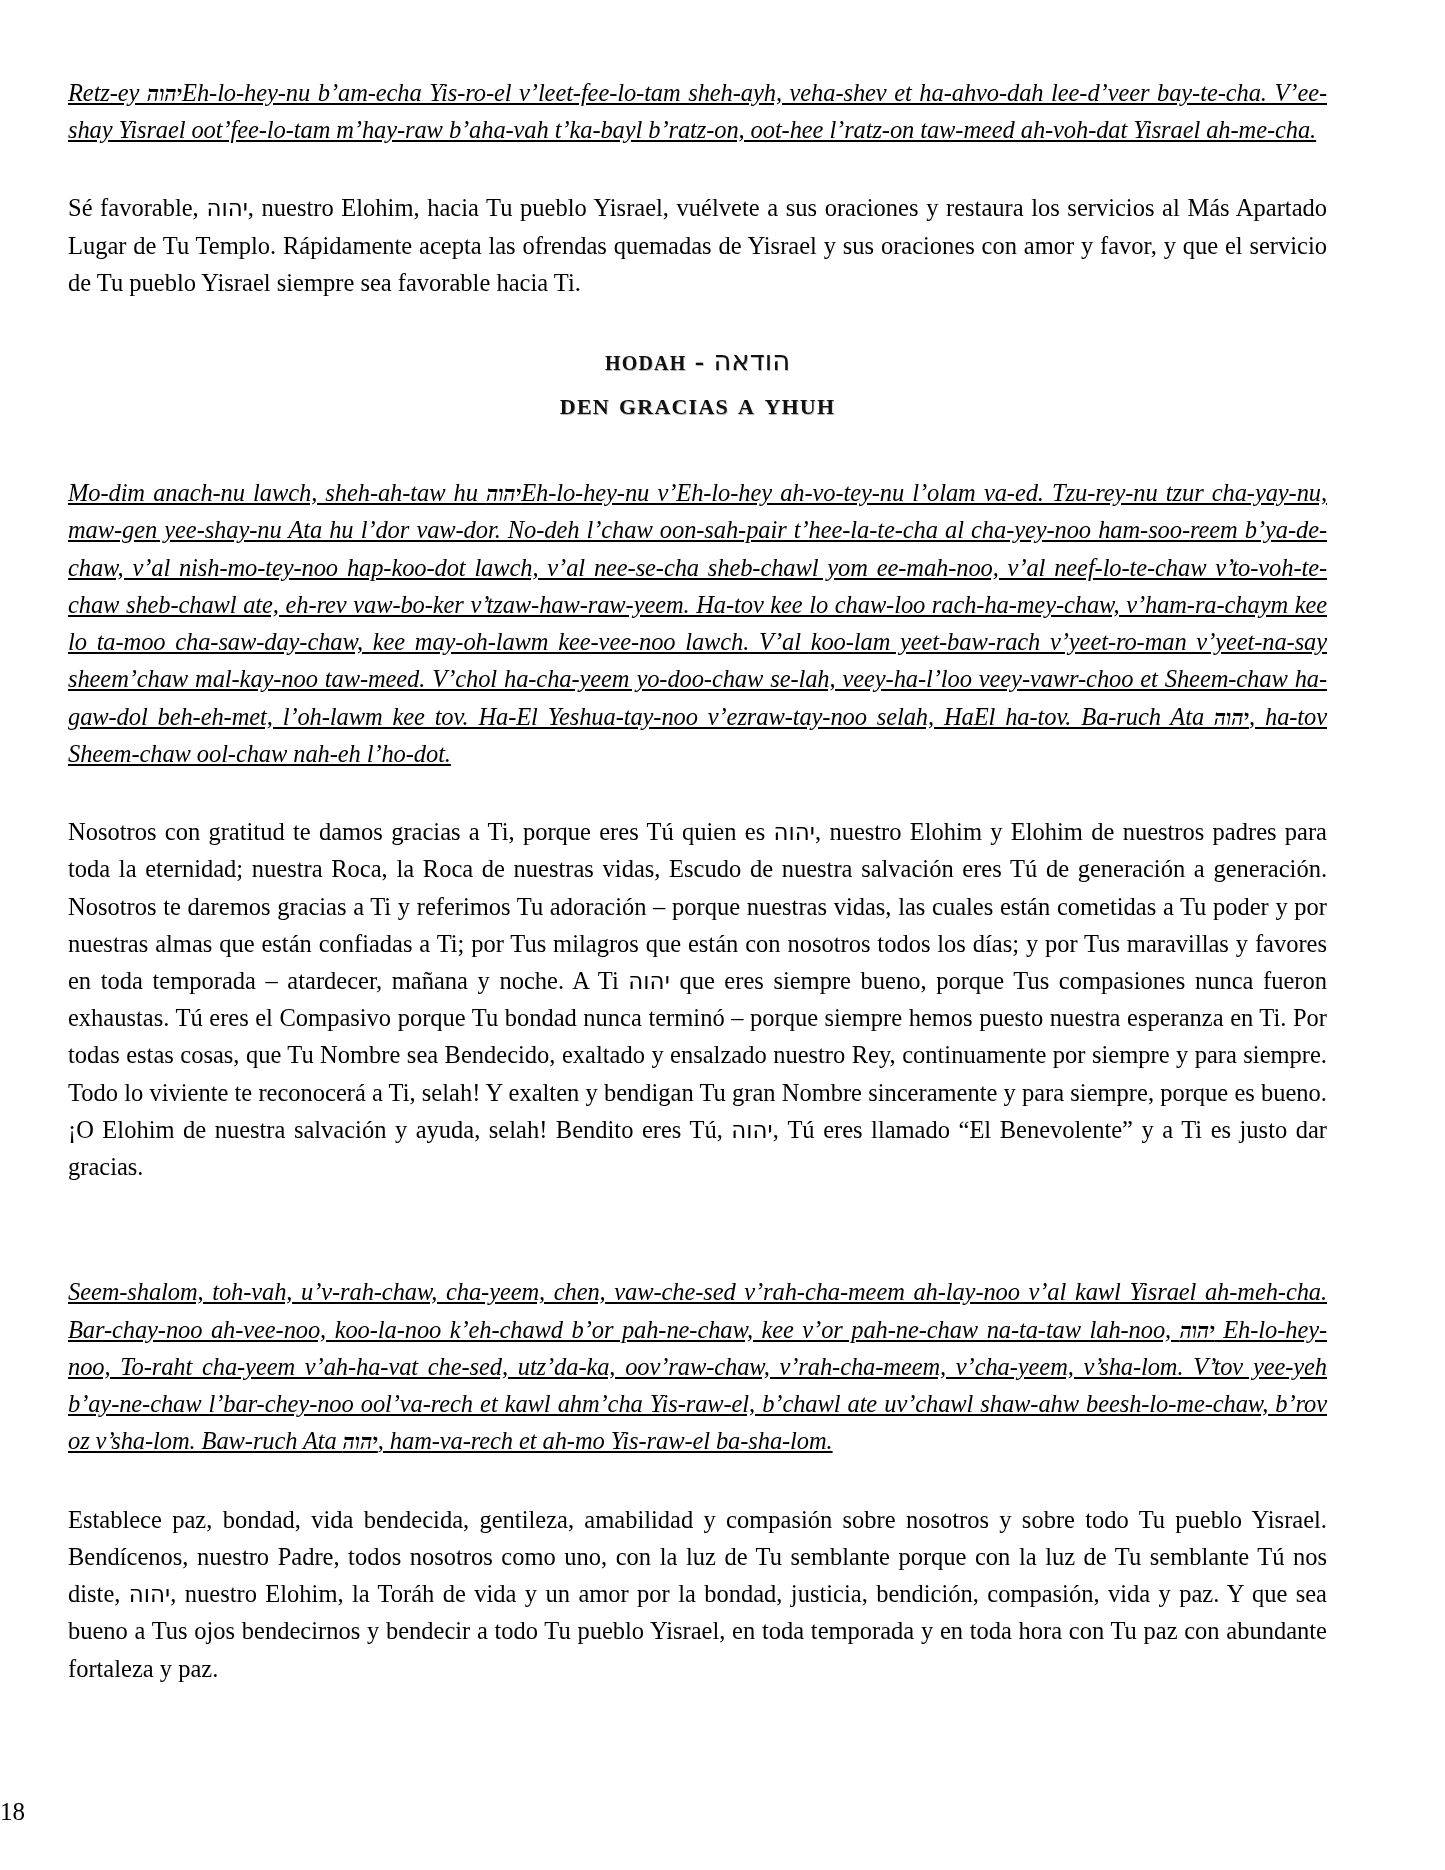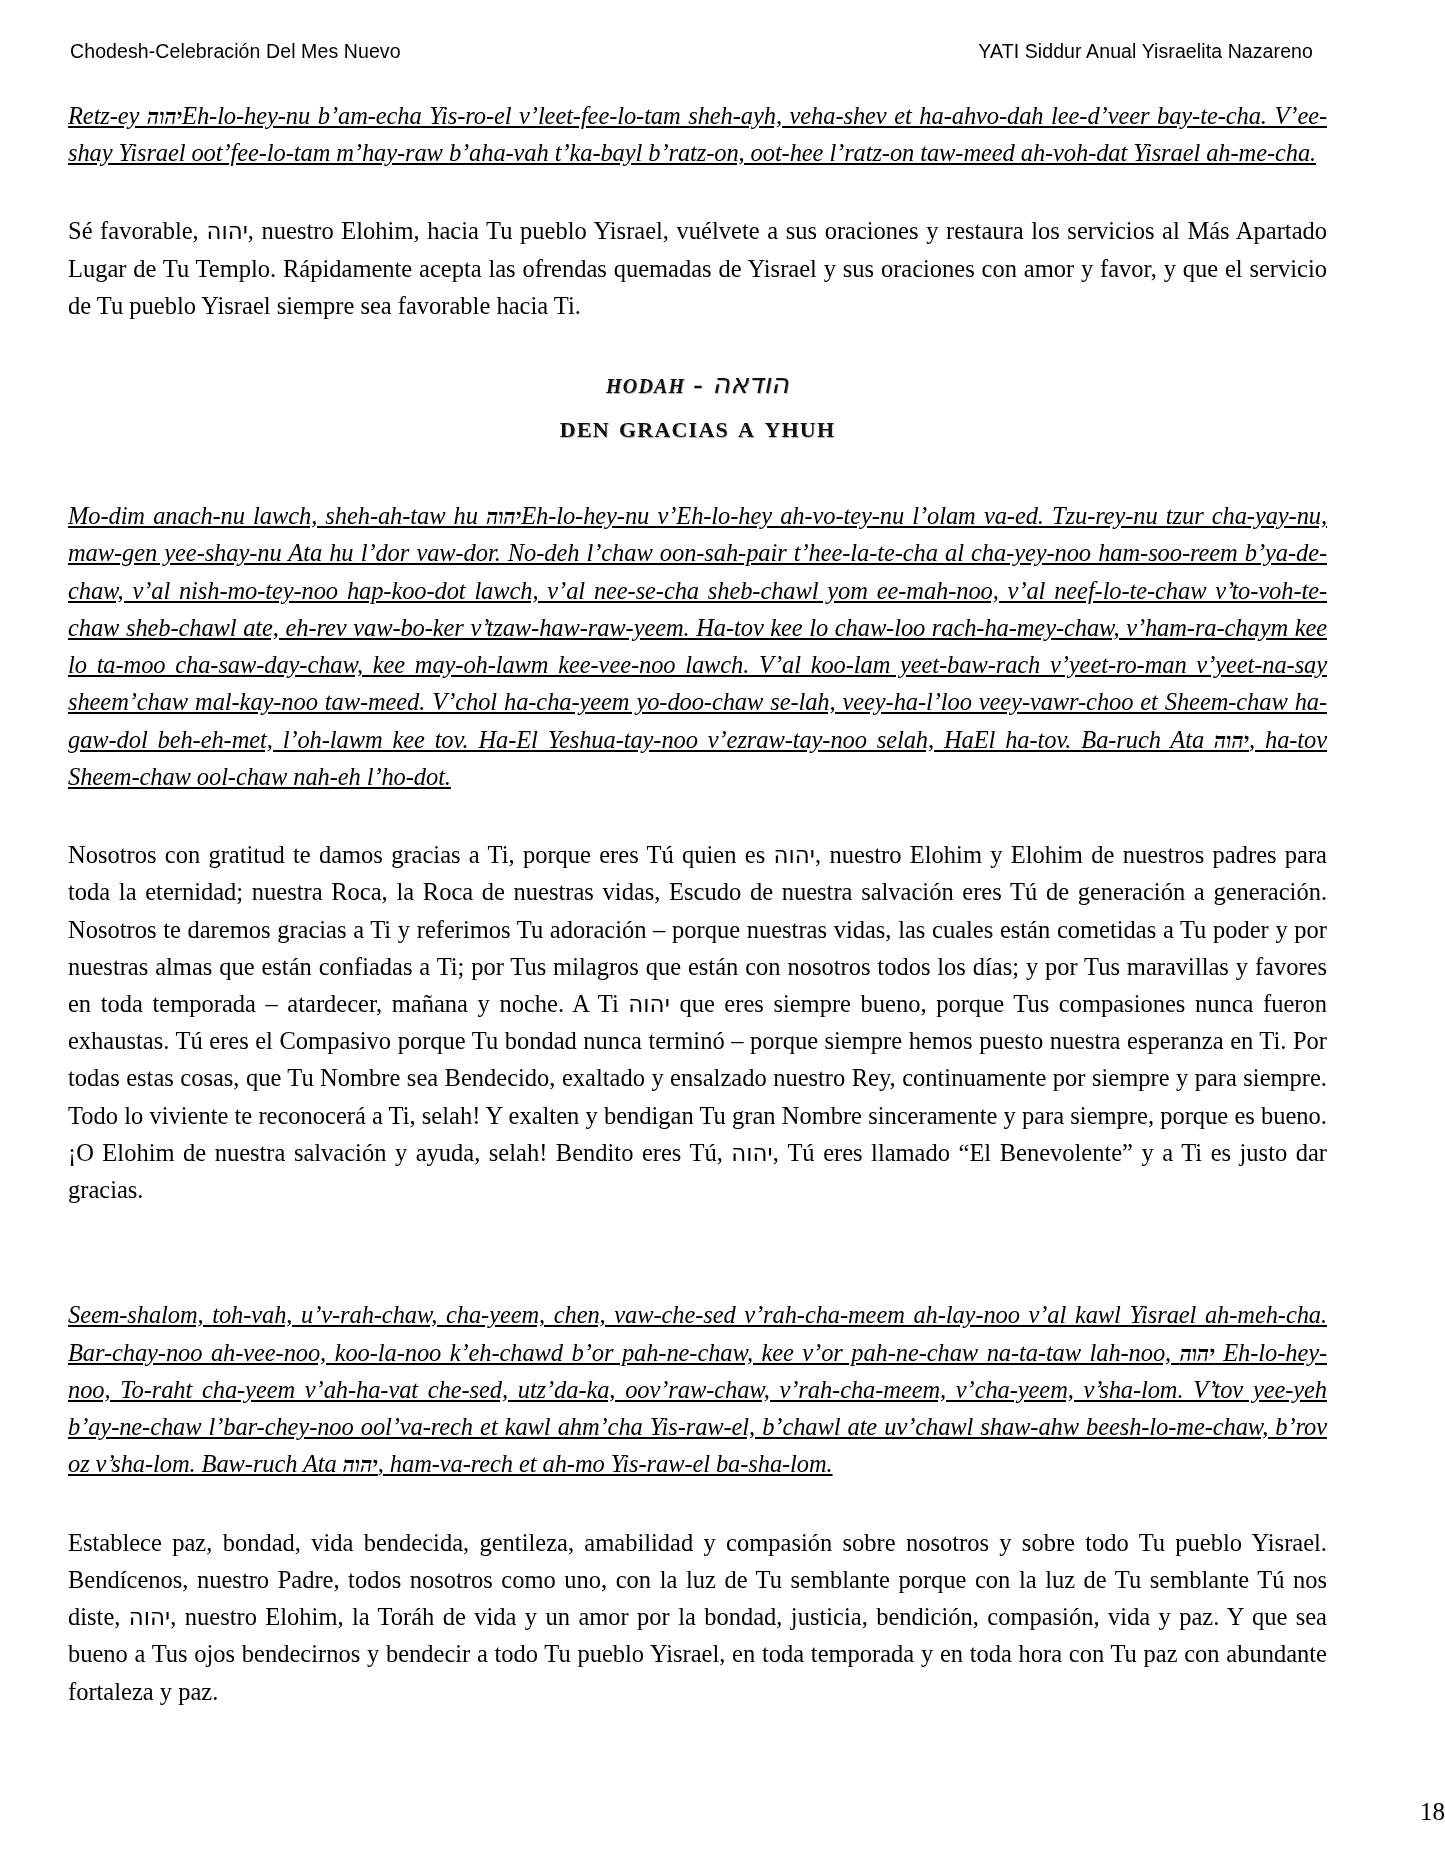--- a/index.html
+++ b/index.html
@@ -92,47 +92,42 @@
     font-variant: normal;
     text-transform: none;
     font-weight: 400;
     font-family: "DejaVu Sans", "Liberation Sans", sans-serif;
     letter-spacing: 0;
     font-size: 0.98em;
   }
   .heading-main {
     font-size: 28px;
     margin: 0 0 6px 0;
-    font-style: italic;
   }
   .heading-sub {
     font-size: 32px;
     margin: 8px;
   }
 
   
   .page-number {
     position: absolute;
     left: 0;
     right: 0;
     bottom: 44px;
-    text-align: right;
+    text-align: left;
     font-size: 25px;
     font-family: "Liberation Serif", "DejaVu Serif", serif;
   }
 </style>
 </head>
 <body>
 
 <div class="page">
 
-  <div class="running-header">
-    <span class="rh-left">Chodesh-Celebración Del Mes Nuevo</span>
-    <span class="rh-right">YATI Siddur Anual Yisraelita Nazareno</span>
-  </div>
 
   <div class="gap-md"></div>
 
   <p class="block translit"><span>Retz-ey </span><span class="hebrew">יהוה</span><span>Eh-lo-hey-nu b’am-echa Yis-ro-el v’leet-fee-lo-tam sheh-ayh, veha-shev et ha-ahvo-dah lee-d’veer bay-te-cha.   V’ee-shay Yisrael oot’fee-lo-tam m’hay-raw b’aha-vah t’ka-bayl b’ratz-on, oot-hee l’ratz-on taw-meed ah-voh-dat Yisrael ah-me-cha.</span></p>
 
   <div class="gap-md"></div>
 
   <p class="block spanish"><span>Sé favorable, </span><span class="hebrew">יהוה</span><span>, nuestro Elohim, hacia Tu pueblo Yisrael, vuélvete a sus oraciones y restaura los servicios al Más Apartado Lugar de Tu Templo.  Rápidamente acepta las ofrendas quemadas de Yisrael y sus oraciones con amor y favor, y que el servicio de Tu pueblo Yisrael siempre sea favorable hacia Ti.</span></p>
 
   <div class="gap-lg"></div>

